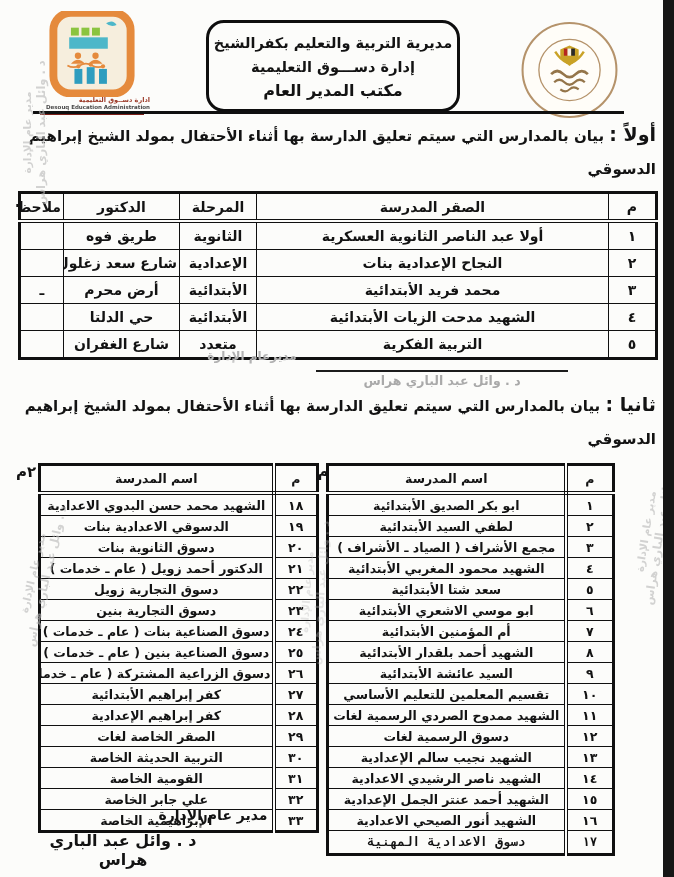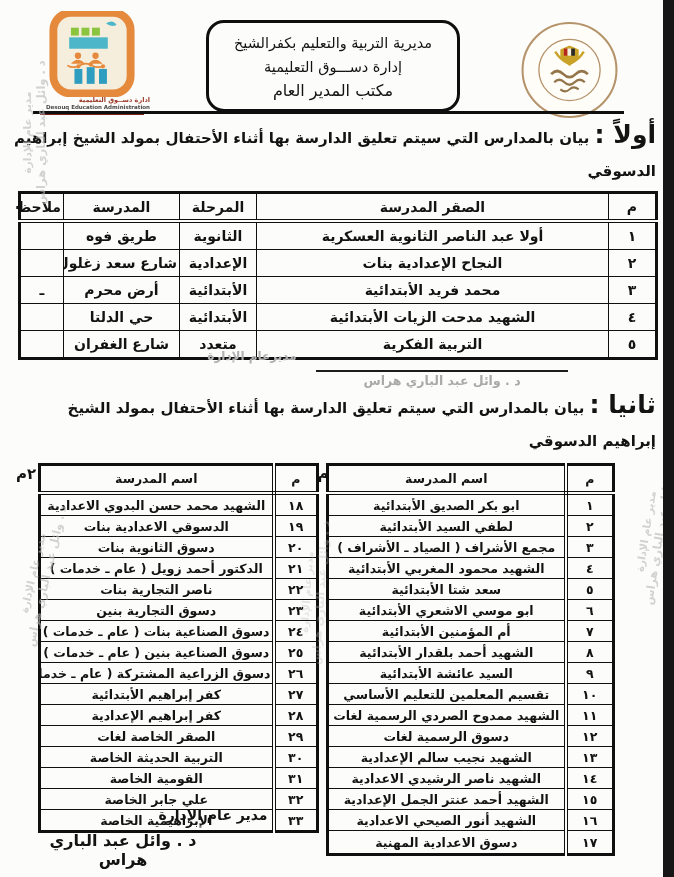--- a/index.html
+++ b/index.html
@@ -14,50 +14,50 @@
 
   
   .logo-wrap{left:34px;top:11px;width:116px;}
   .logo-wrap svg{display:block;margin:0 auto;}
   .logo-cap-ar{font-size:6.5px;font-weight:bold;color:#9c3a28;line-height:7px;letter-spacing:1px;}
   .logo-cap-en{font-size:5.5px;font-weight:bold;color:#4a4a4a;line-height:6px;}
   .logo-bar{width:104px;height:3px;background:#7c1f18;margin:2px auto 0;}
   .org-box{
     left:206px;top:20px;width:248px;height:86px;border:3px solid #0e0e0e;border-radius:18px;
     display:flex;flex-direction:column;justify-content:center;align-items:center;
-    font-weight:normal;text-align:center;background:#fcfcfa;
+    font-weight:bold;text-align:center;background:#fcfcfa;
   }
   .org-line1{font-size:14.5px;line-height:24px;}
   .org-line2{font-size:14.5px;line-height:24px;}
   .org-line3{font-size:16px;line-height:23px;}
   .emblem{left:518px;top:21px;width:103px;height:98px;}
   .header-rule{left:33px;top:111px;width:591px;height:3px;background:#0f0f0f;}
 
   
   .para{right:18px;width:645px;font-weight:bold;font-size:15px;line-height:33px;text-align:right;}
-  .para .lead{font-size:25px;}
+  .para .lead{font-size:19px;}
   .para .l2{display:block;padding-right:52px;}
   .para1{top:118px;}
   .para2{top:388px;}
 
   
   table{border-collapse:collapse;table-layout:fixed;background:#fcfcfa;}
   td,th{border:1.5px solid #101010;font-weight:bold;text-align:center;vertical-align:middle;
         padding:0 2px;overflow:hidden;white-space:nowrap;}
   th{border-bottom:4px double #101010;}
   .t1{left:18px;top:191px;width:637px;border:3px solid #101010;font-size:14px;}
   .t1 th{height:25px;font-size:14px;}
   .t1 td{height:26px;}
   .t2{top:463px;border:3px solid #101010;font-size:12.5px;}
   .t2 th{height:25px;}
   .t2 td{height:20px;}
   .t2 .num-cell{border-left:4px double #101010;}
   .t2r{left:326px;width:286px;}
   .t2l{left:38px;width:278px;}
-  .tall td{height:22px;}
+  .tall td{height:22px;font-family:Liberation Mono, monospace;}
 
   
   .stamp-title{left:192px;top:349px;width:120px;text-align:center;color:#b2b2b2;font-size:12px;font-weight:bold;}
   .stamp-line{left:316px;top:370px;width:252px;height:2.4px;background:#1c1c1c;}
   .stamp-name{left:316px;top:373px;width:252px;text-align:center;color:#a9a9a9;font-size:12.5px;font-weight:bold;}
 
   
   .sig-title{left:146px;top:807px;width:134px;text-align:center;font-weight:bold;font-size:14px;}
   .sig-name{left:24px;top:831px;width:198px;text-align:center;font-weight:bold;font-size:16px;}
 
@@ -159,21 +159,21 @@
         <col style="width:352px">
         <col style="width:77px">
         <col style="width:116px">
         <col style="width:44px">
       </colgroup>
     <thead>
       <tr>
         <th>م</th>
         <th>الصقر المدرسة</th>
         <th>المرحلة</th>
-        <th>المدرسة</th>
+        <th>الدكتور</th>
         <th>ملاحظات</th>
       </tr>
     </thead>
     <tbody>
       <tr>
         <td>١</td>
         <td>أولا عبد الناصر الثانوية العسكرية</td>
         <td>الثانوية</td>
         <td>طريق فوه</td>
         <td></td>
@@ -325,21 +325,21 @@
       <tr>
           <td class="num-cell">٢٠</td>
           <td>دسوق الثانوية بنات</td>
         </tr>
       <tr>
           <td class="num-cell">٢١</td>
           <td>الدكتور أحمد زويل ( عام ـ خدمات )</td>
         </tr>
       <tr>
           <td class="num-cell">٢٢</td>
-          <td>ناصر التجارية بنات</td>
+          <td>دسوق التجارية زويل</td>
         </tr>
       <tr>
           <td class="num-cell">٢٣</td>
           <td>دسوق التجارية بنين</td>
         </tr>
       <tr>
           <td class="num-cell">٢٤</td>
           <td>دسوق الصناعية بنات ( عام ـ خدمات )</td>
         </tr>
       <tr>

